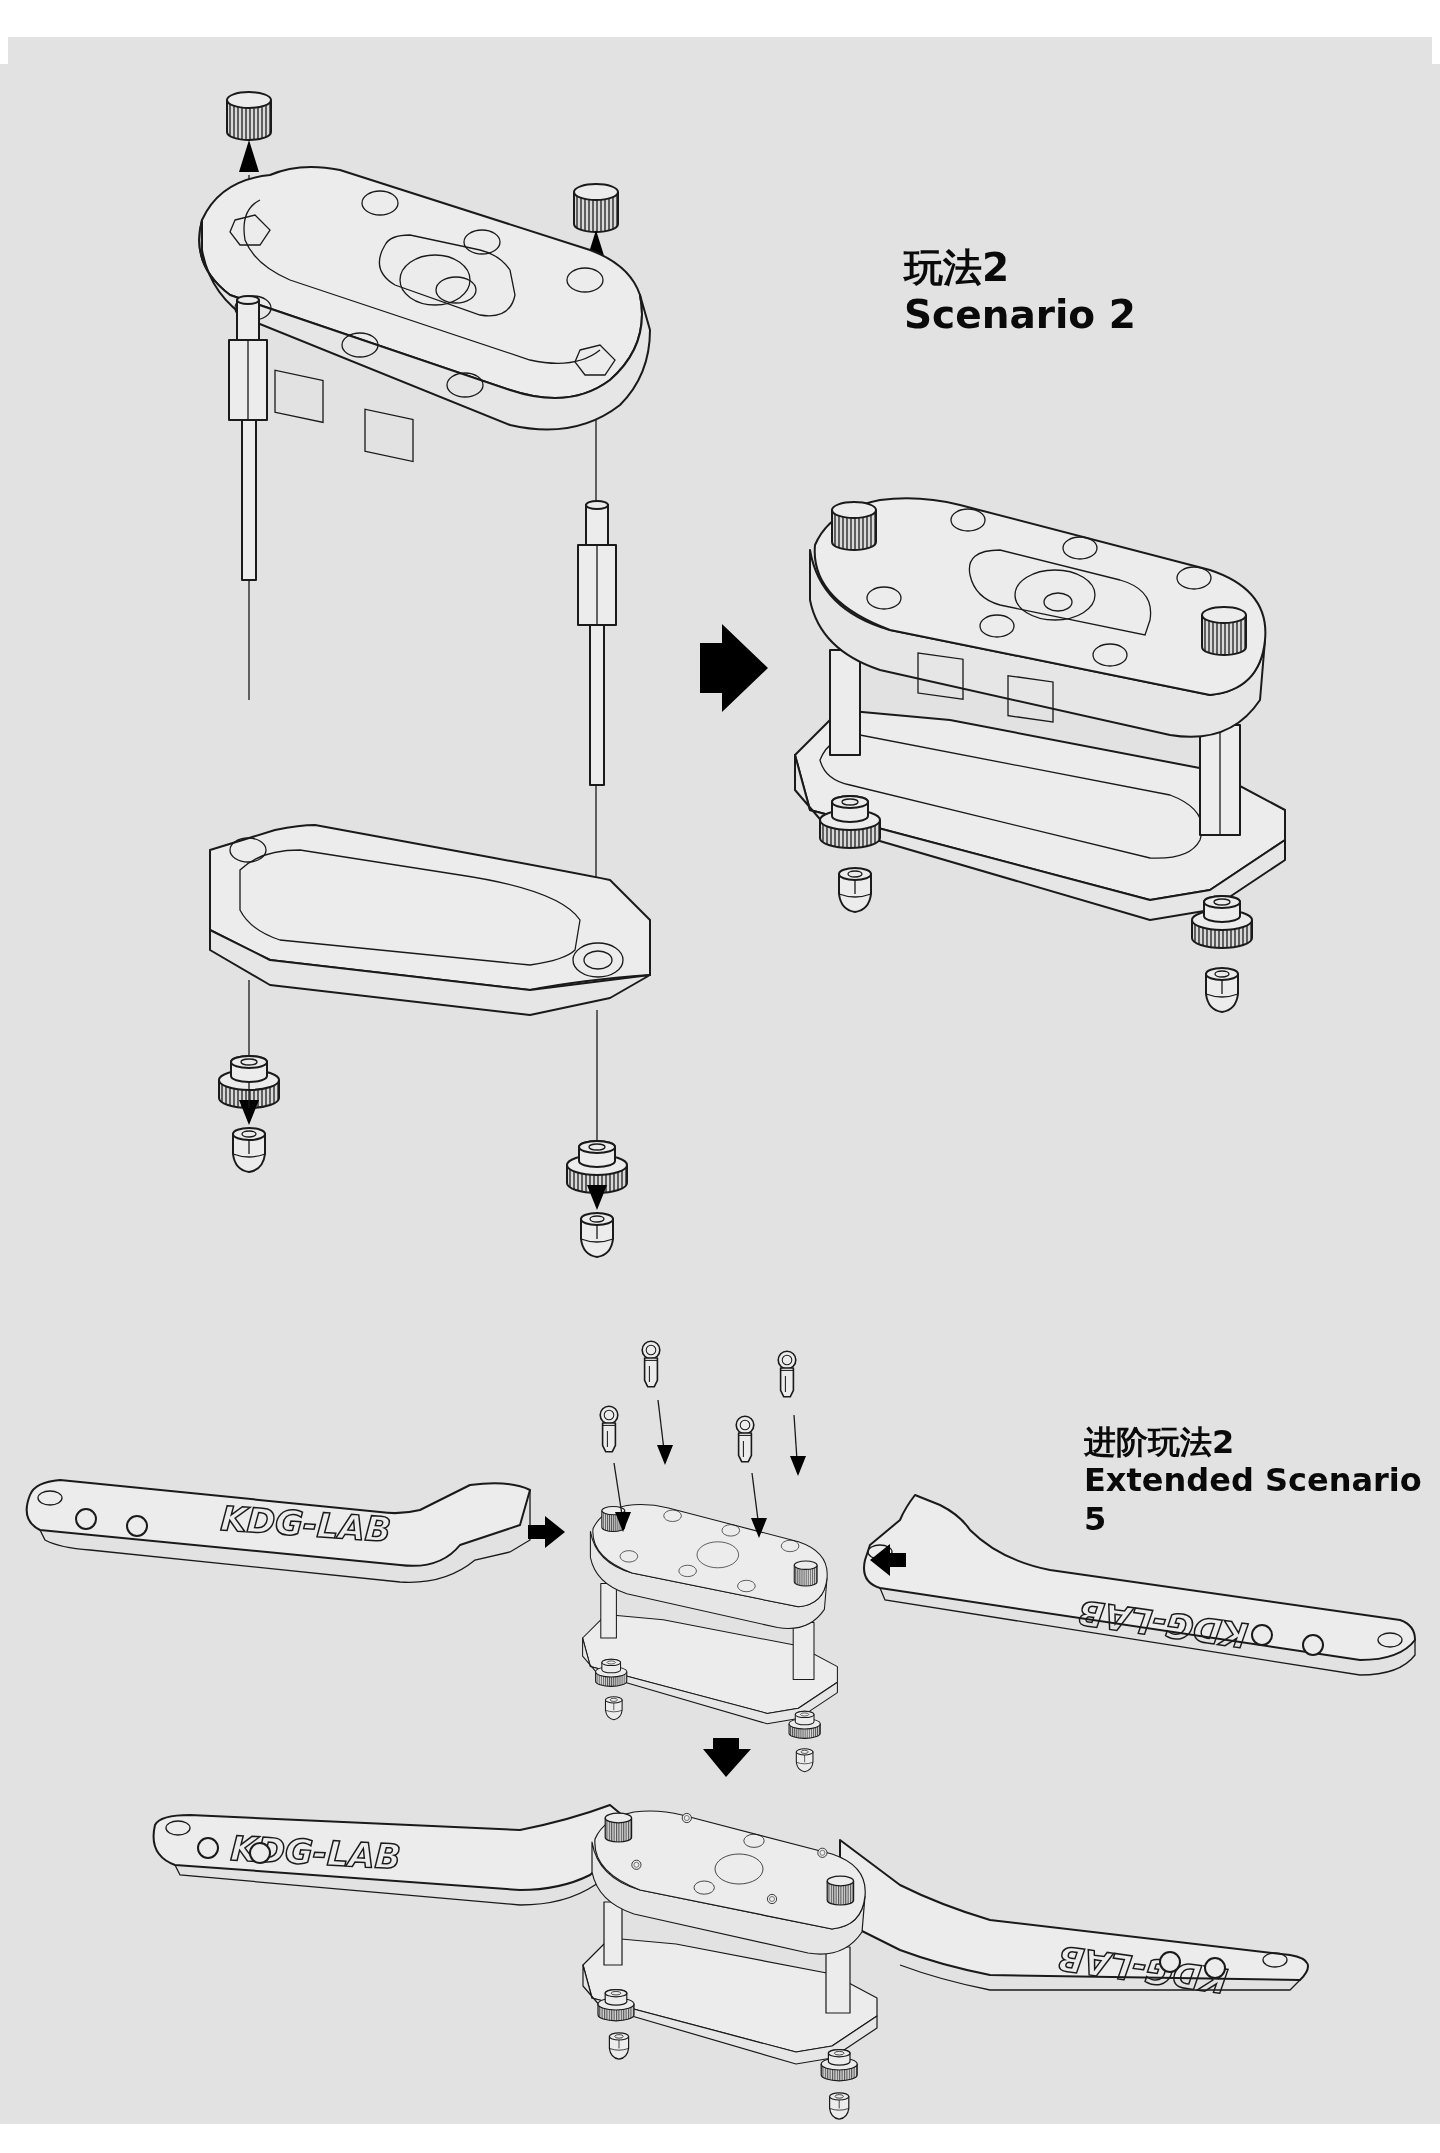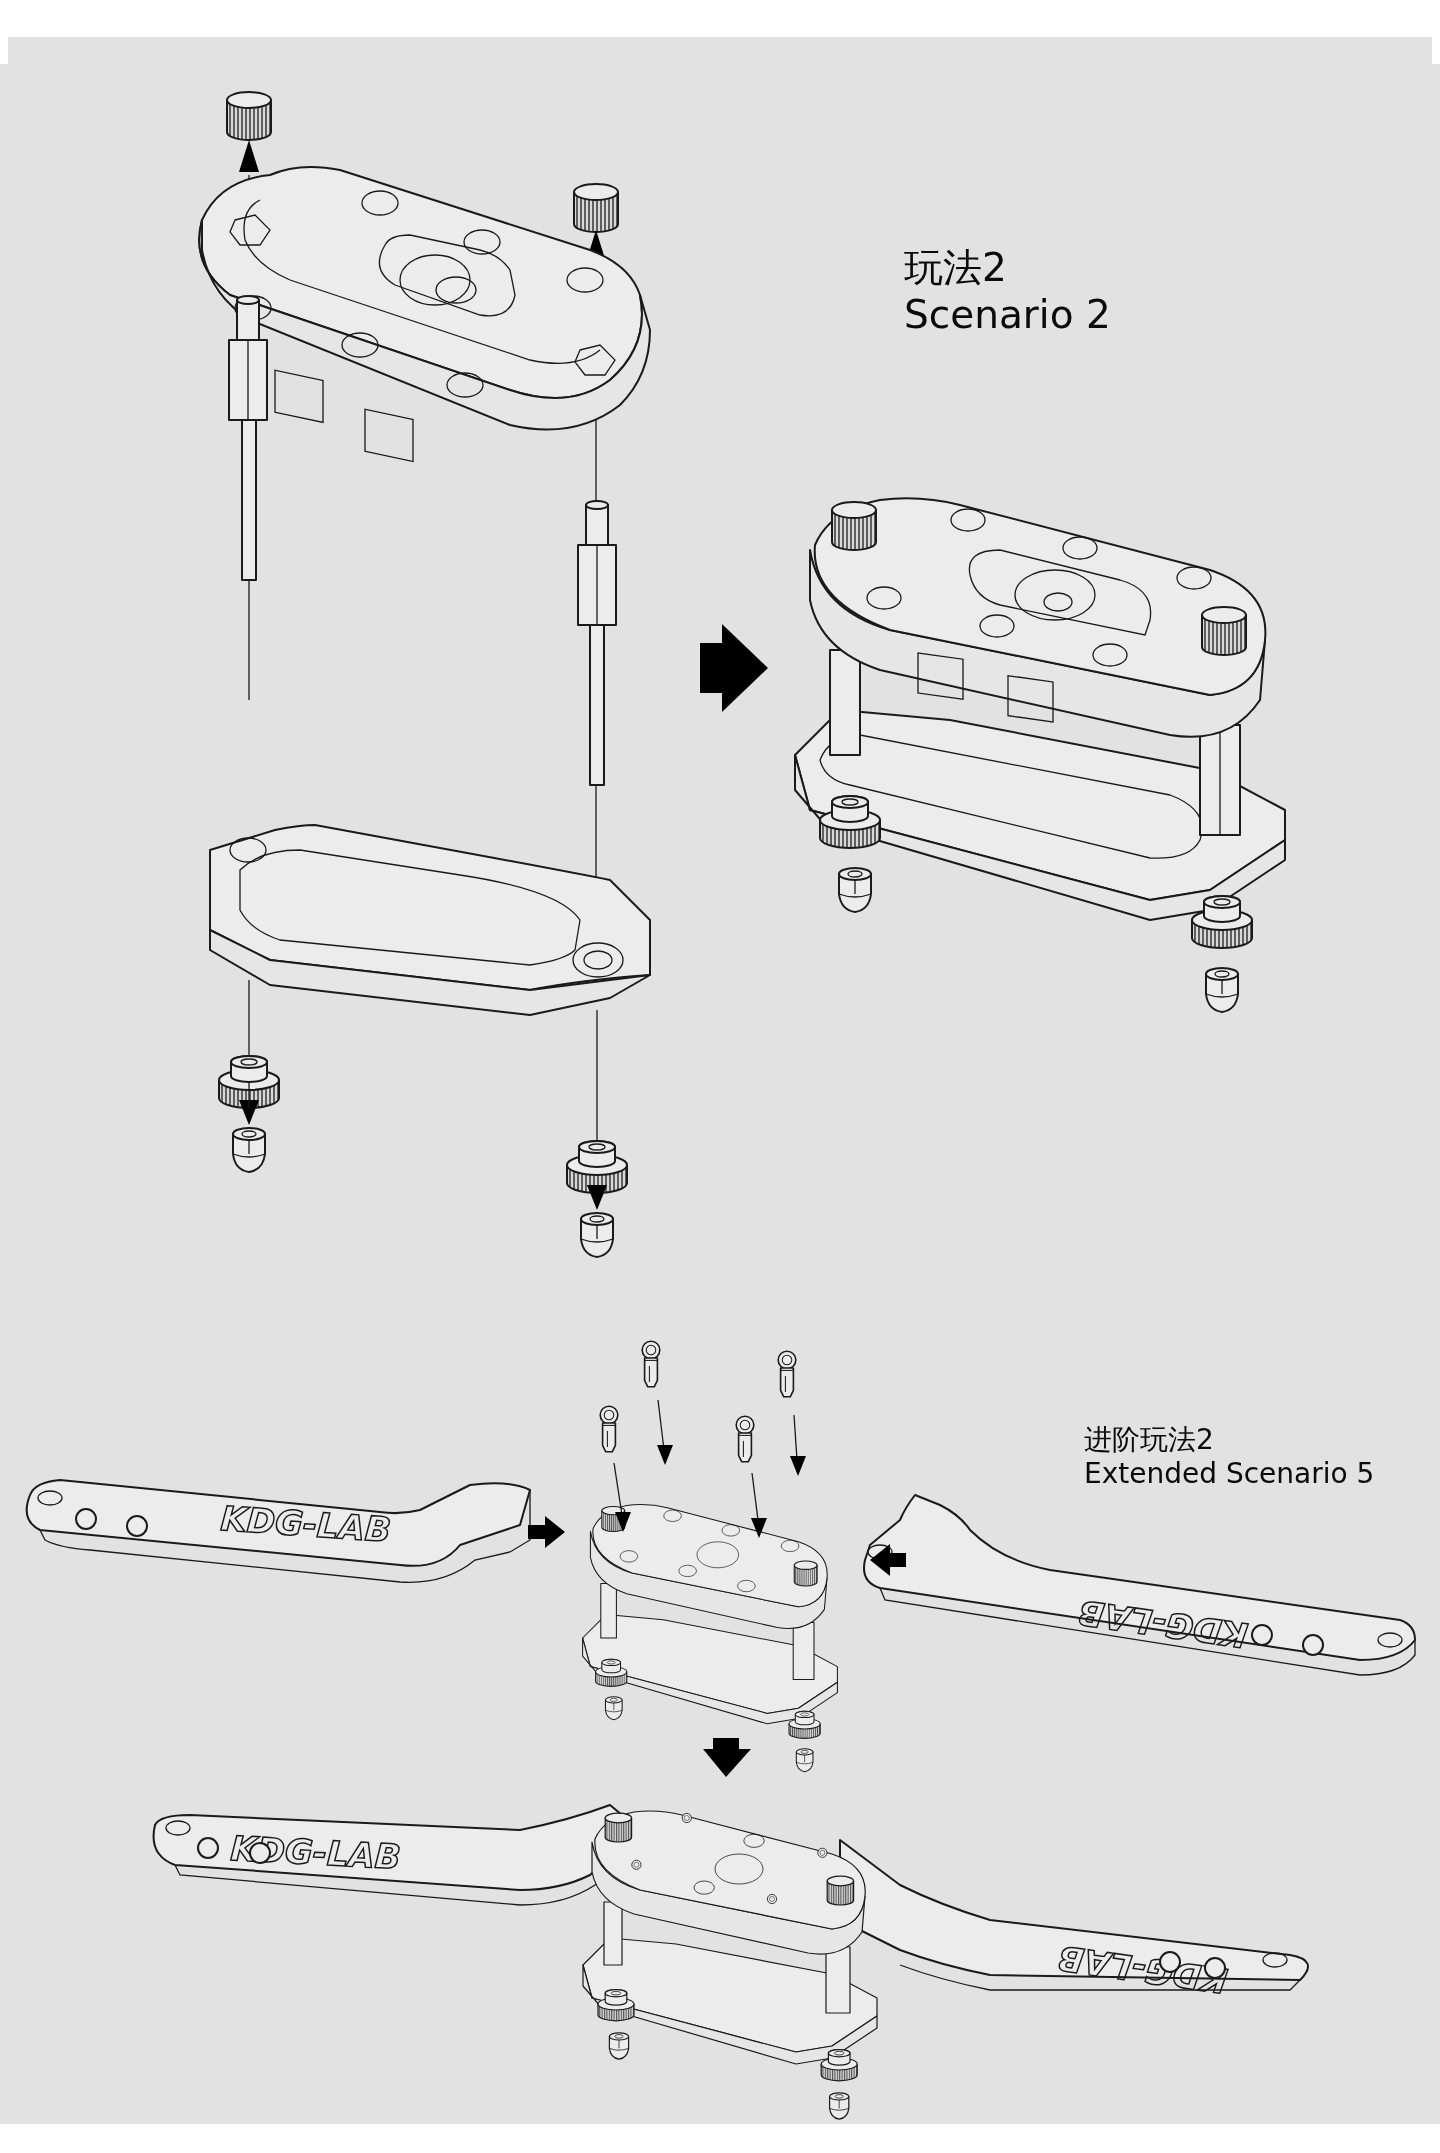--- a/index.html
+++ b/index.html
@@ -1,24 +1,24 @@
 <!DOCTYPE html>
 <html><head>
 <meta charset="utf-8">
 <style>
   html, body { margin: 0; padding: 0; background: #ffffff; }
   body { width: 1440px; height: 2153px; position: relative; overflow: hidden;
          font-family: "DejaVu Sans", "Liberation Sans", sans-serif; }
   .panel { position: absolute; left: 0; top: 37px; width: 1440px; height: 2087px; background: #e2e2e2; }
   .panel-notch-left { position: absolute; left: 0; top: 37px; width: 8px; height: 27px; background: #ffffff; }
   .panel-notch-right { position: absolute; right: 0; top: 37px; width: 8px; height: 27px; background: #ffffff; }
-  .title { position: absolute; color: #0a0a0a; font-weight: normal; line-height: 1.2; }
+  .title { position: absolute; color: #0a0a0a; font-weight: bold; line-height: 1.2; }
   .title-main { left: 904px; top: 245px; font-size: 39px; }
   .title-main .line { display: block; }
-  .title-ext { left: 1084px; top: 1423px; font-size: 28px; }
+  .title-ext { left: 1084px; top: 1423px; font-size: 32px; }
   .title-ext .line { display: block; }
   svg.art { position: absolute; overflow: visible; }
   .ln-thin { fill: none; stroke: #1a1a1a; stroke-width: 1.3; }
   .fill-w { fill: #ececec; stroke: #1a1a1a; stroke-width: 2; stroke-linejoin: round; }
   .fill-l { fill: #e6e6e6; stroke: #1a1a1a; stroke-width: 2; stroke-linejoin: round; }
   .knurl { fill: url(#knurlPattern); stroke: #1a1a1a; stroke-width: 2; }
   .arrow-fill { fill: #000000; }
 </style>
 </head>
 <body>

